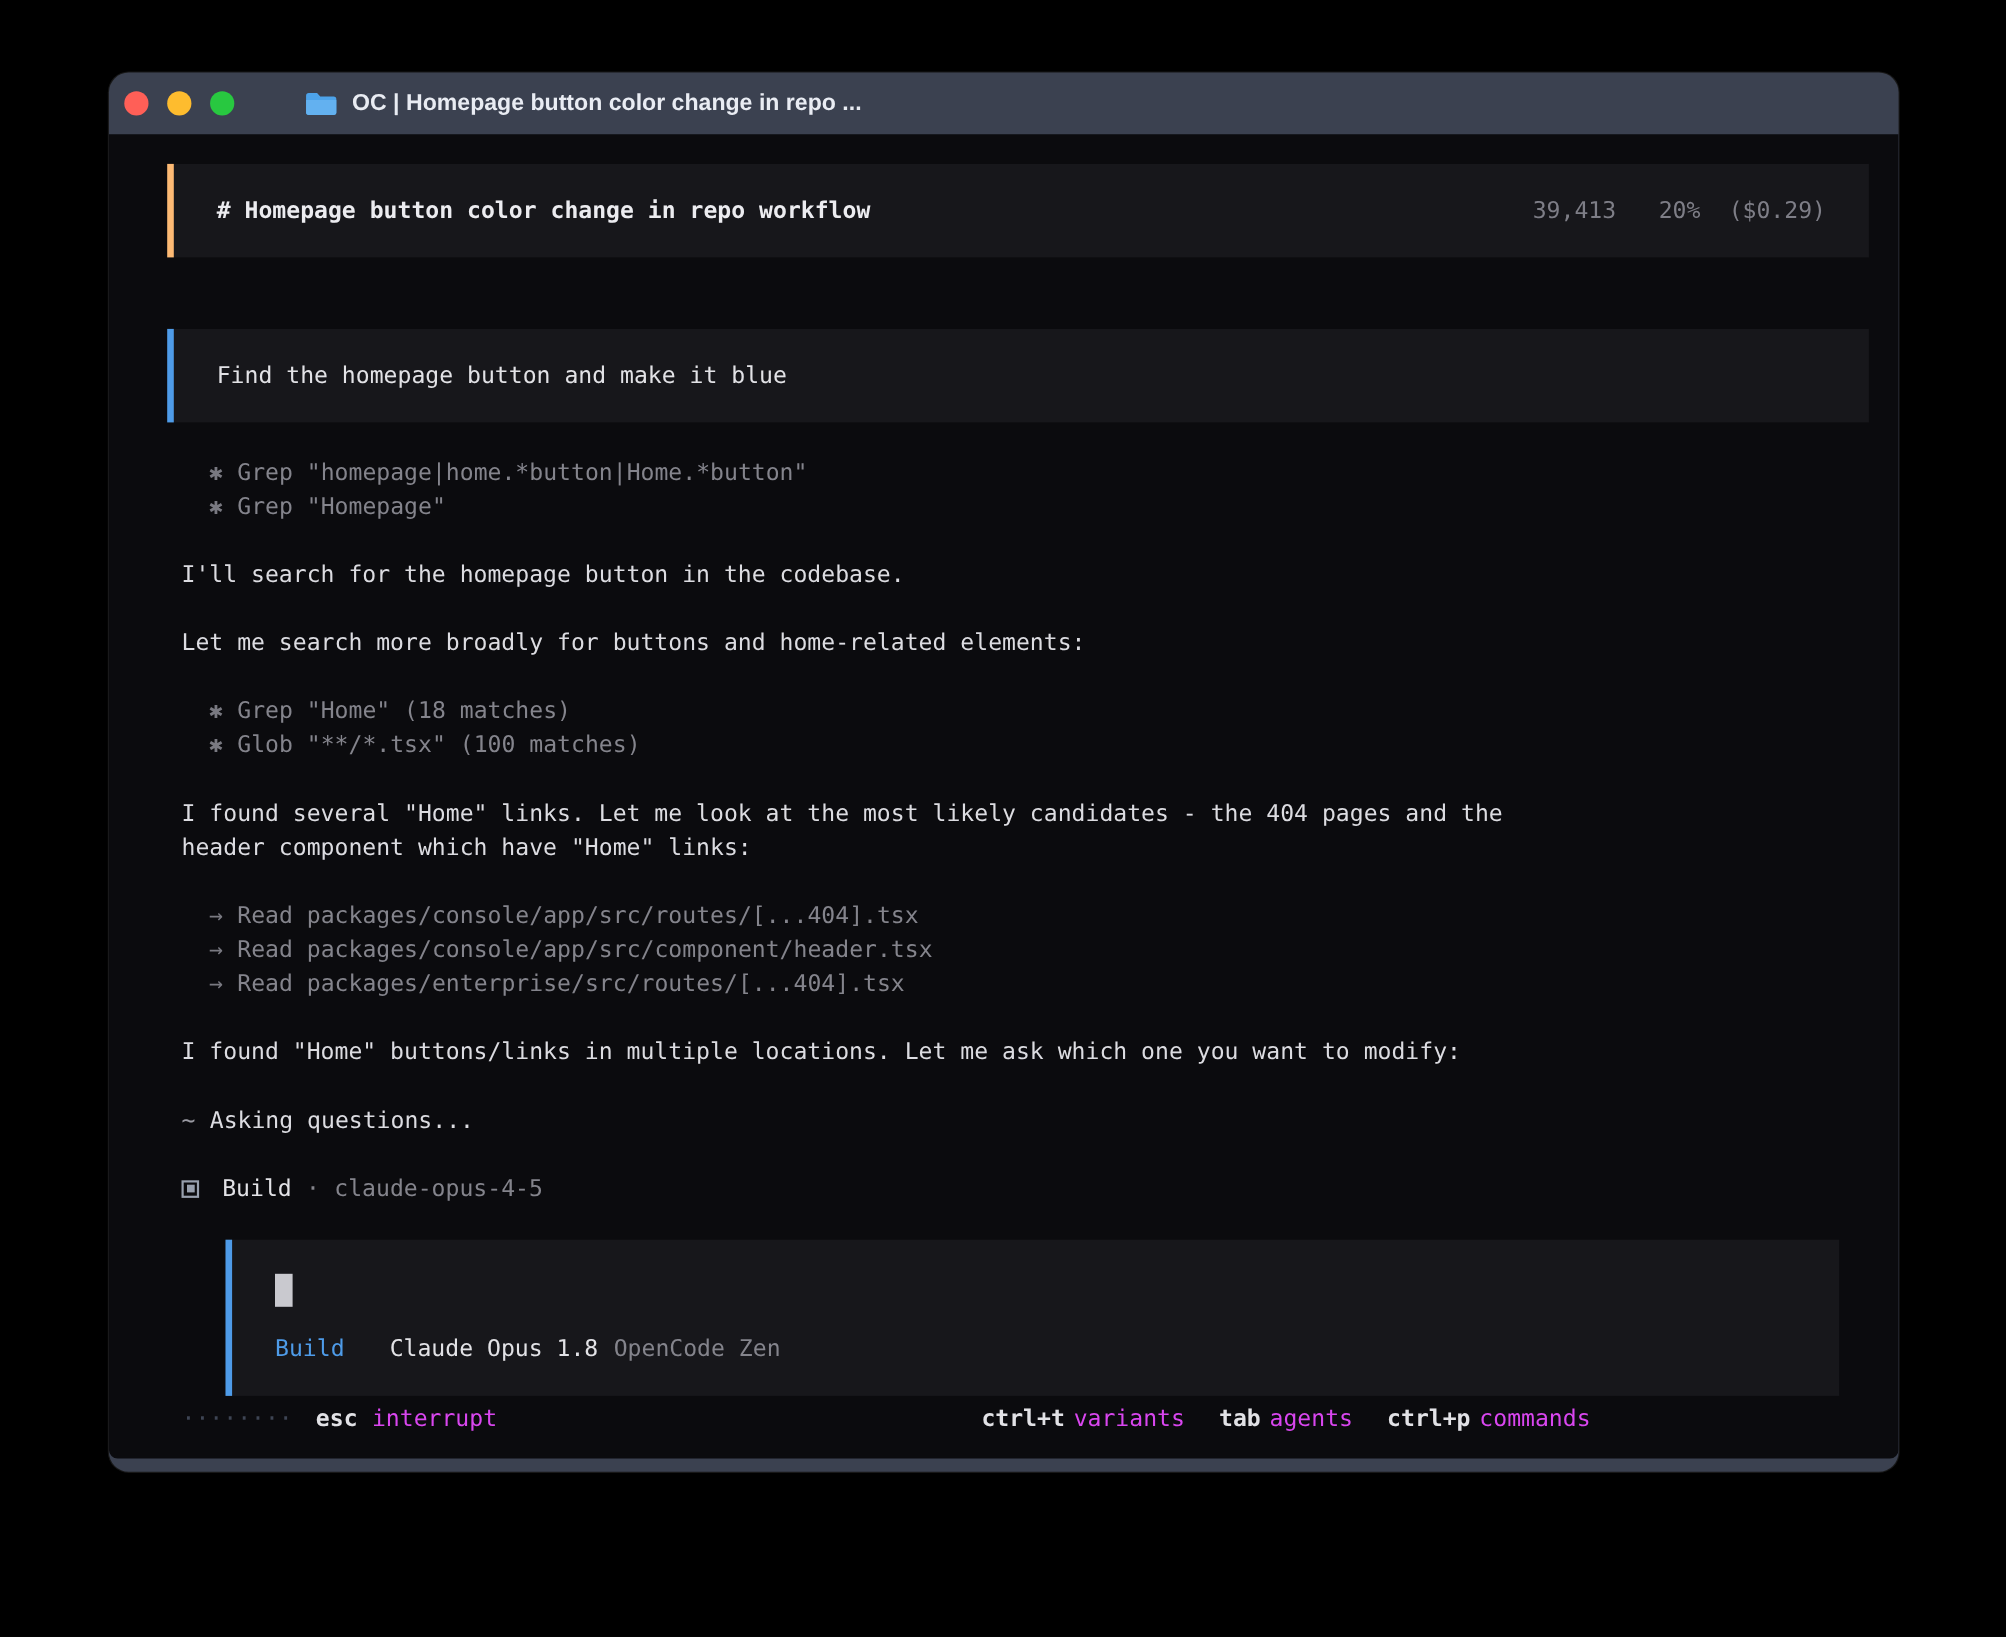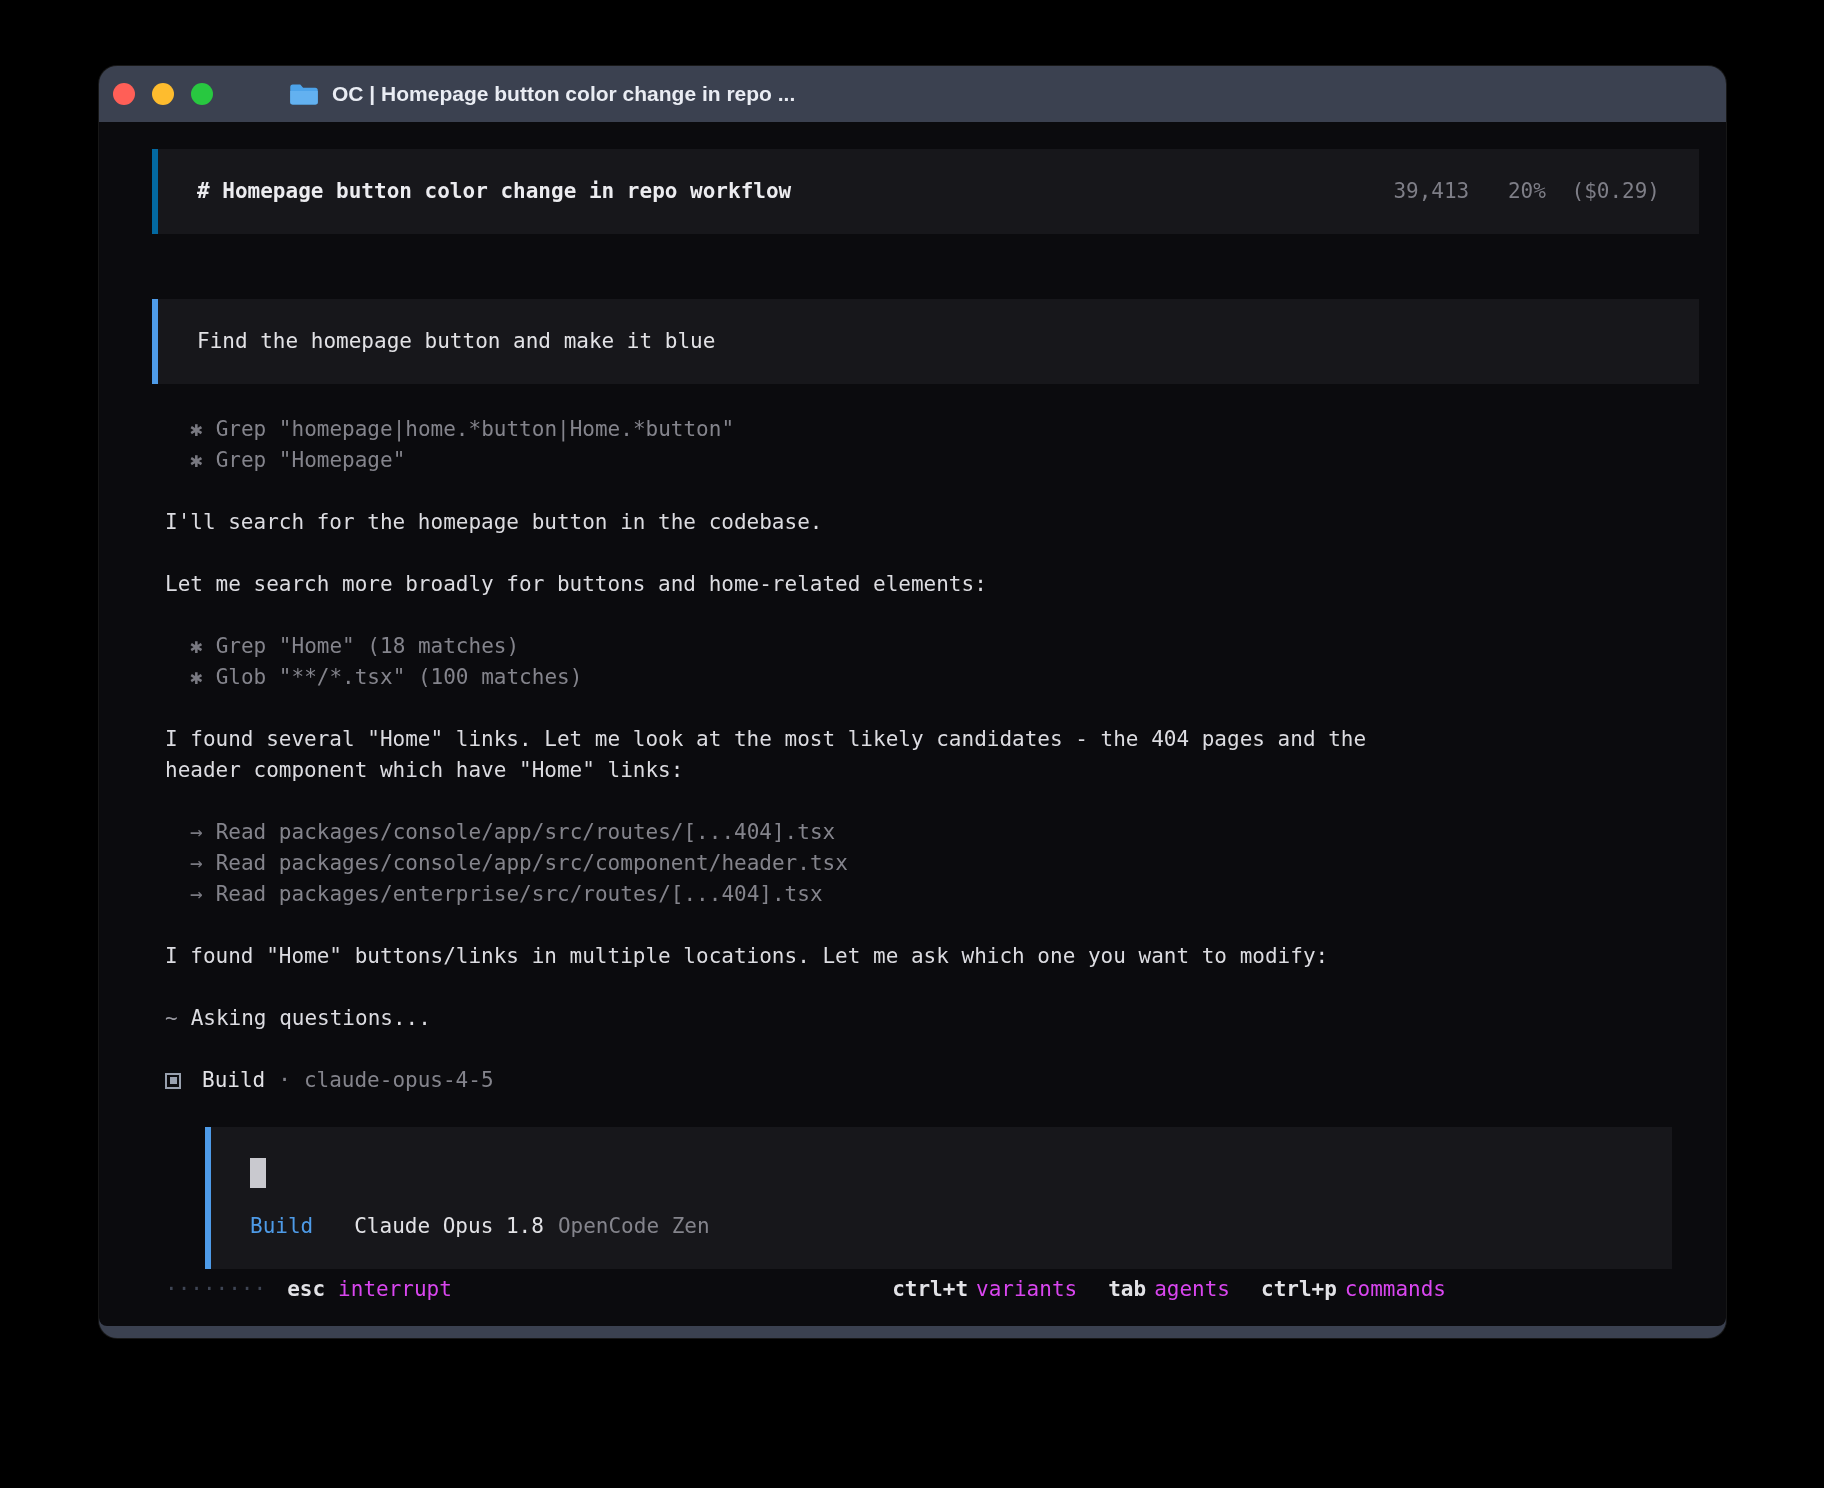--- a/index.html
+++ b/index.html
@@ -8,21 +8,21 @@
 
   .window {
     position:absolute; left:99px; top:66px; width:1627px; height:1272px;
     background:#3b4150; border-radius:18px; overflow:hidden;
     box-shadow: 0 0 0 1px rgba(255,255,255,0.09), 0 30px 70px rgba(0,0,0,0.75);
     display:flex; flex-direction:column;
     font-family:"DejaVu Sans Mono","DejaVu Sans",monospace;
   }
 
   
-  .titlebar { flex:0 0 56px; display:flex; align-items:center; padding:0 20px 0 14px;gap:12px; }
+  .titlebar { flex:0 0 56px; display:flex; align-items:center; padding:0 20px 0 14px; }
   .lights { display:flex; gap:17px; align-items:center; }
   .light { width:22px; height:22px; border-radius:50%; }
   .light-close { background:#ff5f57; }
   .light-min   { background:#febc2e; }
   .light-zoom  { background:#28c840; }
   .titlebar-title {
     margin-left:64px; display:flex; align-items:center; gap:13px;
     font-family:"Liberation Sans",sans-serif; font-weight:700;
     font-size:21px; color:#e9ecf3; white-space:nowrap;
   }
@@ -30,21 +30,21 @@
 
   
   .terminal {
     flex:1 1 auto; margin-bottom:12px; background:#0b0b0e;
     border-radius:0 0 8px 8px;
     display:flex; flex-direction:column;
     font-size:21px; line-height:31px; color:#e2e2e6;
   }
   .content { flex:1 1 auto; padding:27px 27px 0 53px; overflow:hidden; }
 
-  .block { background:#17171b; border-left:6px solid #0369a1; padding:27px 39px; }
+  .block { background:#17171b; border-left:6px solid #fdba74; padding:27px 39px; }
   .header-block { display:flex; justify-content:space-between; align-items:center; }
   .header-title { font-weight:700; color:#ececf0; white-space:nowrap; }
   .header-stats { color:#7e7e87; white-space:nowrap; }
   .header-stats .tokens { margin-right:26px; }
   .header-stats .ctx { margin-right:13px; }
 
   .user-block { margin-top:65px; border-left-color:#4e9be8; color:#e2e2e6; }
 
   
   .transcript { margin-top:30px; padding-left:13px; max-width:1240px; }

